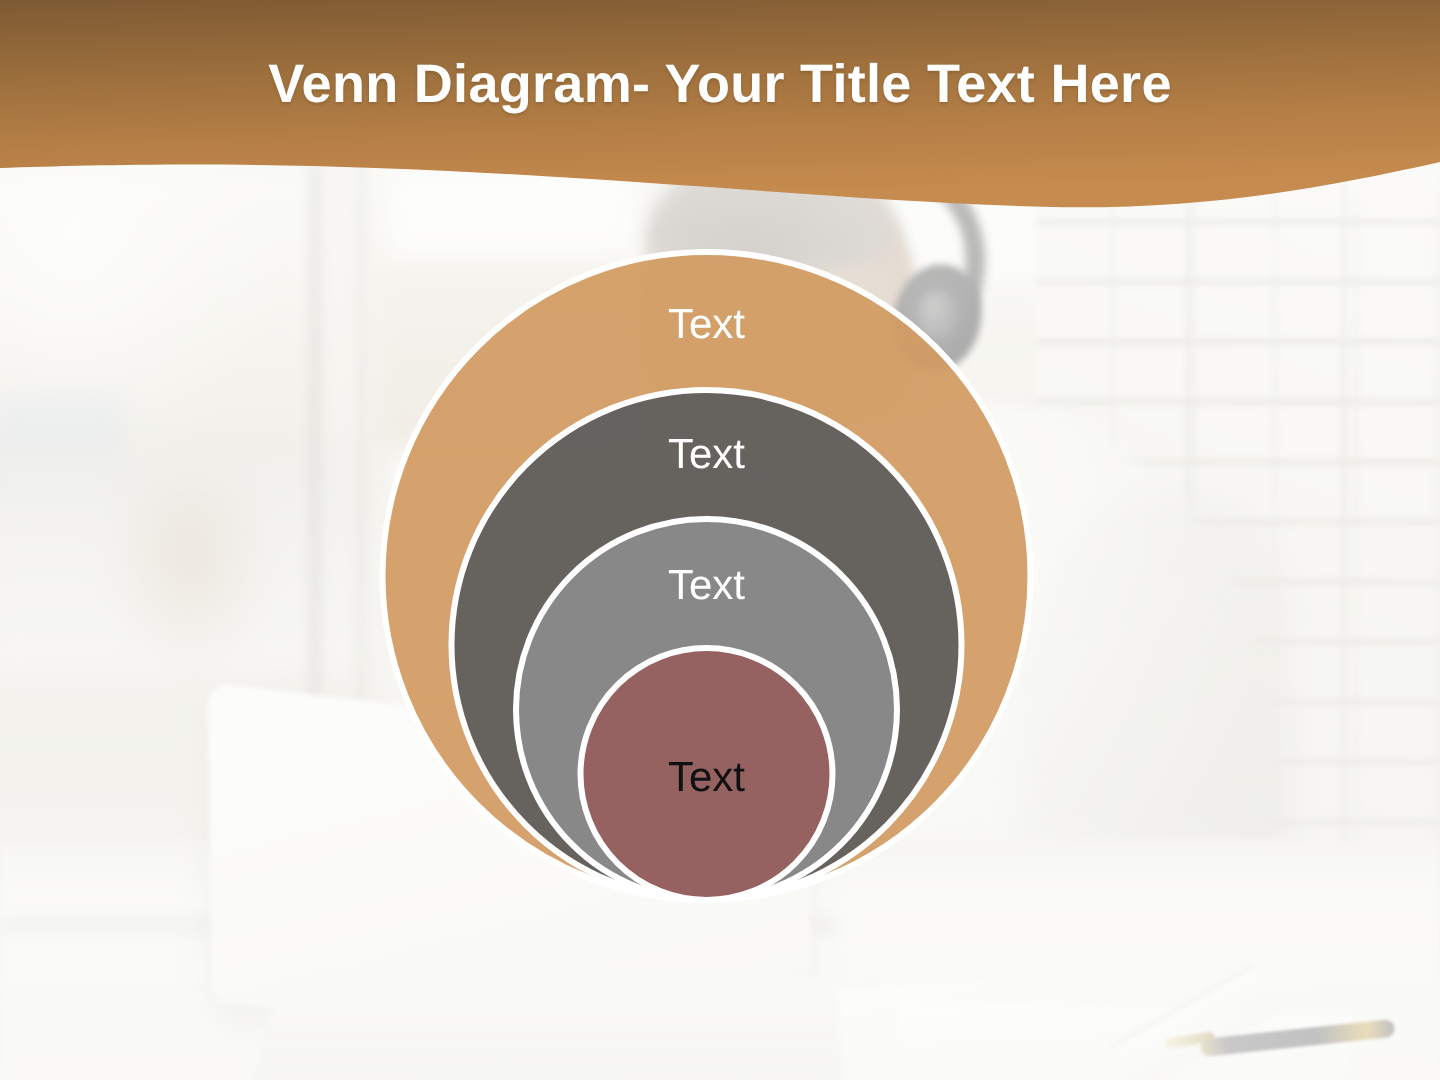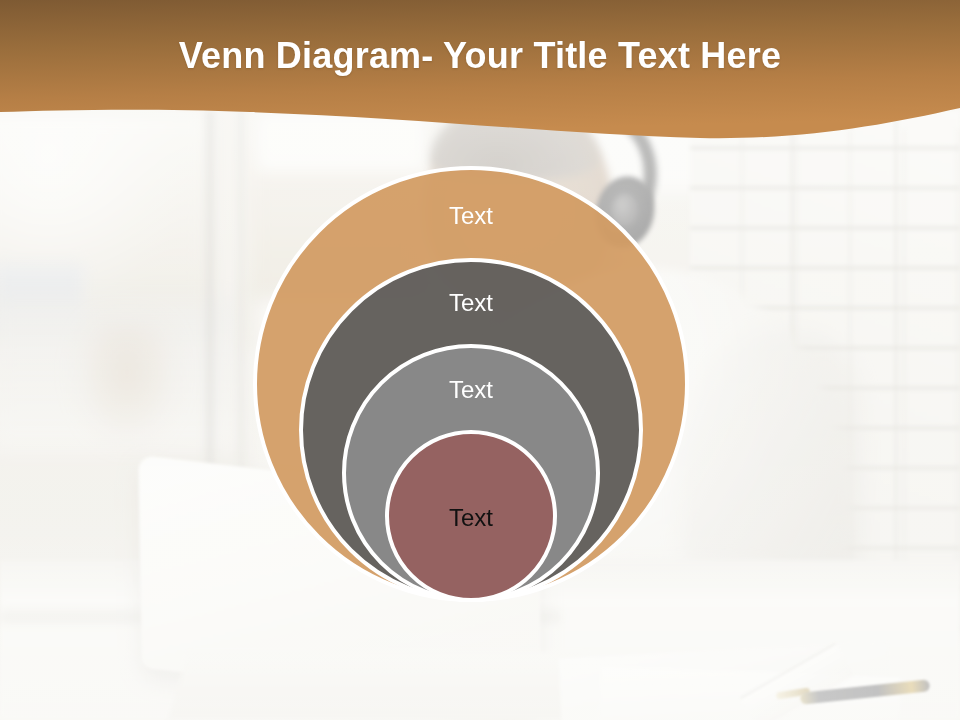--- a/index.html
+++ b/index.html
@@ -362,21 +362,21 @@
   
   .venn {
     position: absolute;
     left: 0; top: 0;
     width: 960px; height: 720px;
   }
   .venn svg { display: block; }
   .venn-label {
     position: absolute;
     text-align: center;
-    font-size: 24px;
+    font-size: 28px;
     white-space: nowrap;
     transform: translate(-50%, -50%);
   }
   .venn-label.on-dark { color: #ffffff; }
   .venn-label.on-light { color: #111111; }
 </style>
 </head>
 <body>
 
 <div id="slide">

